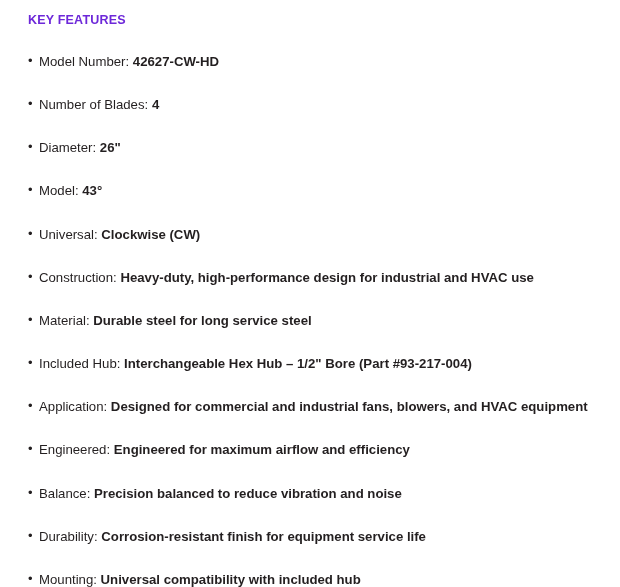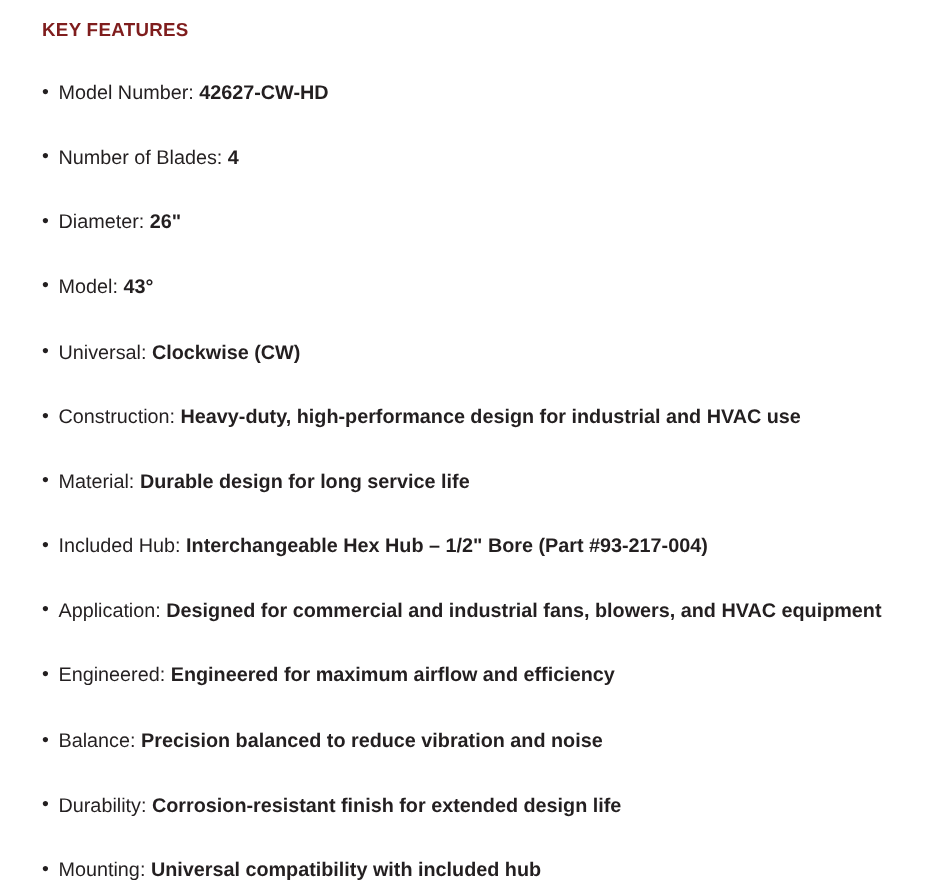--- a/index.html
+++ b/index.html
@@ -26,21 +26,21 @@
     left: 0;
     top: 0;
     width: 6px;
     height: 587px;
     background: #ffffff;
   }
   .section-title {
     font-size: 12.5px;
     font-weight: bold;
     letter-spacing: 0.2px;
-    color: #7f1d1d;
+    color: #6d28d9;
     padding-top: 13px;
     margin: 0 0 0 0;
     text-transform: none;
   }
   .feature-list {
     list-style: none;
     margin: 0;
     padding: 0;
   }
   .feature-item {
@@ -96,40 +96,40 @@
       <li class="feature-item">
         <span class="bullet">•</span>
         <span class="feature-text"><span class="feature-label">Universal:</span> <span class="feature-value">Clockwise (CW)</span></span>
       </li>
       <li class="feature-item">
         <span class="bullet">•</span>
         <span class="feature-text"><span class="feature-label">Construction:</span> <span class="feature-value">Heavy-duty, high-performance design for industrial and HVAC use</span></span>
       </li>
       <li class="feature-item">
         <span class="bullet">•</span>
-        <span class="feature-text"><span class="feature-label">Material:</span> <span class="feature-value">Durable design for long service life</span></span>
+        <span class="feature-text"><span class="feature-label">Material:</span> <span class="feature-value">Durable steel for long service steel</span></span>
       </li>
       <li class="feature-item">
         <span class="bullet">•</span>
         <span class="feature-text"><span class="feature-label">Included Hub:</span> <span class="feature-value">Interchangeable Hex Hub – 1/2" Bore (Part #93-217-004)</span></span>
       </li>
       <li class="feature-item">
         <span class="bullet">•</span>
         <span class="feature-text"><span class="feature-label">Application:</span> <span class="feature-value">Designed for commercial and industrial fans, blowers, and HVAC equipment</span></span>
       </li>
       <li class="feature-item">
         <span class="bullet">•</span>
         <span class="feature-text"><span class="feature-label">Engineered:</span> <span class="feature-value">Engineered for maximum airflow and efficiency</span></span>
       </li>
       <li class="feature-item">
         <span class="bullet">•</span>
         <span class="feature-text"><span class="feature-label">Balance:</span> <span class="feature-value">Precision balanced to reduce vibration and noise</span></span>
       </li>
       <li class="feature-item">
         <span class="bullet">•</span>
-        <span class="feature-text"><span class="feature-label">Durability:</span> <span class="feature-value">Corrosion-resistant finish for extended design life</span></span>
+        <span class="feature-text"><span class="feature-label">Durability:</span> <span class="feature-value">Corrosion-resistant finish for equipment service life</span></span>
       </li>
       <li class="feature-item">
         <span class="bullet">•</span>
         <span class="feature-text"><span class="feature-label">Mounting:</span> <span class="feature-value">Universal compatibility with included hub</span></span>
       </li>
     </ul>
 </div>
 
 </body></html>

